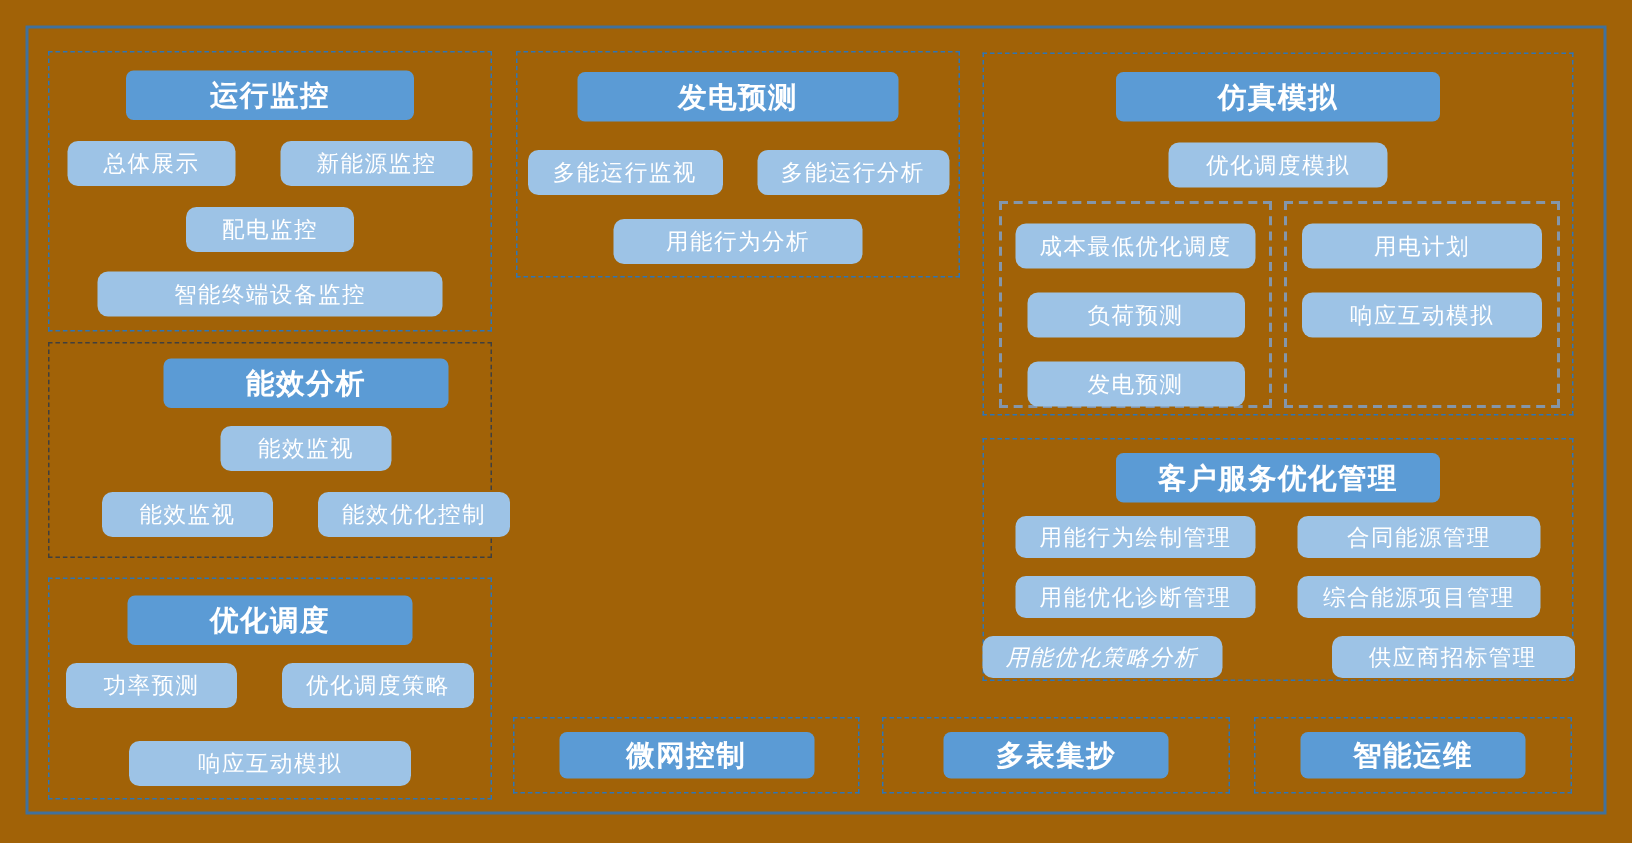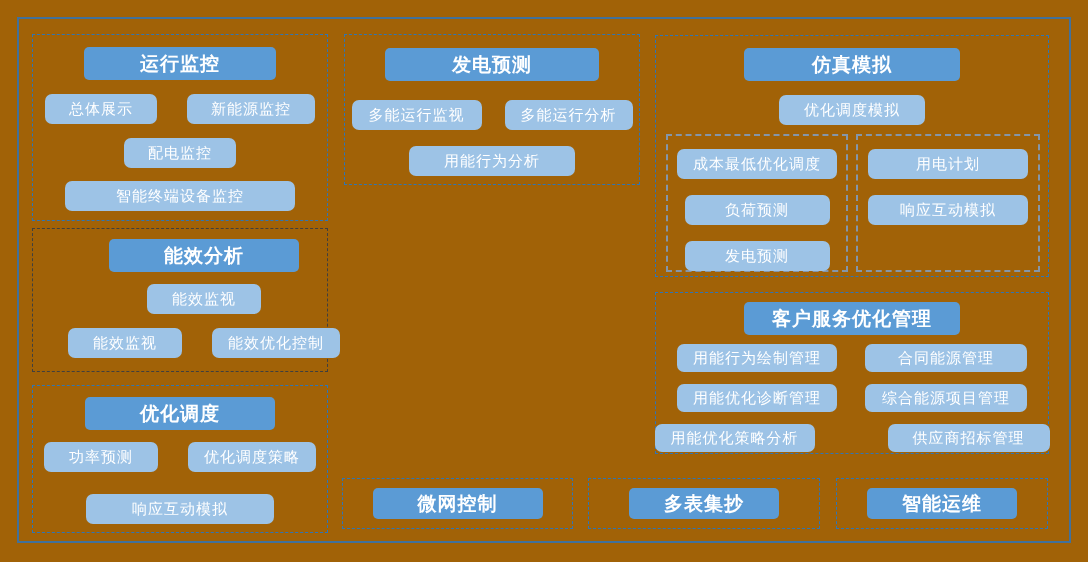--- a/index.html
+++ b/index.html
@@ -105,21 +105,21 @@
     <div class="hdr" style="width:216px">客户服务优化管理</div>
     <div class="row" style="margin-top:9px;gap:28px;">
       <div class="item" style="width:160px;height:28px;">用能行为绘制管理</div>
       <div class="item" style="width:162px;height:28px;">合同能源管理</div>
     </div>
     <div class="row" style="margin-top:12px;gap:28px;">
       <div class="item" style="width:160px;height:28px;">用能优化诊断管理</div>
       <div class="item" style="width:162px;height:28px;">综合能源项目管理</div>
     </div>
     <div class="row" style="margin-top:12px;gap:28px;">
-      <div class="item" style="width:160px;height:28px;">用能优化策略分析</div>
+      <div class="item" style="width:160px;height:28px;font-style:italic;">用能优化策略分析</div>
       <div class="item" style="width:162px;height:28px;margin-left:45px;">供应商招标管理</div>
     </div>
   </section>
 
   <section class="panel center-hdr" style="left:342px;top:478px;width:231px;height:51px;">
     <div class="hdr" style="width:170px;height:31px;">微网控制</div>
   </section>
   <section class="panel center-hdr" style="left:588px;top:478px;width:232px;height:51px;">
     <div class="hdr" style="width:150px;height:31px;">多表集抄</div>
   </section>

